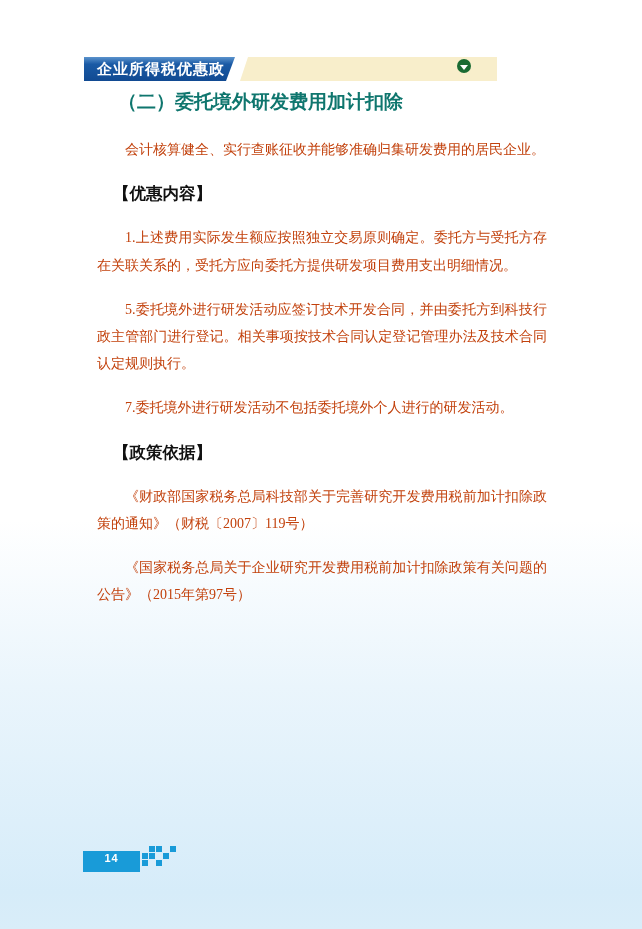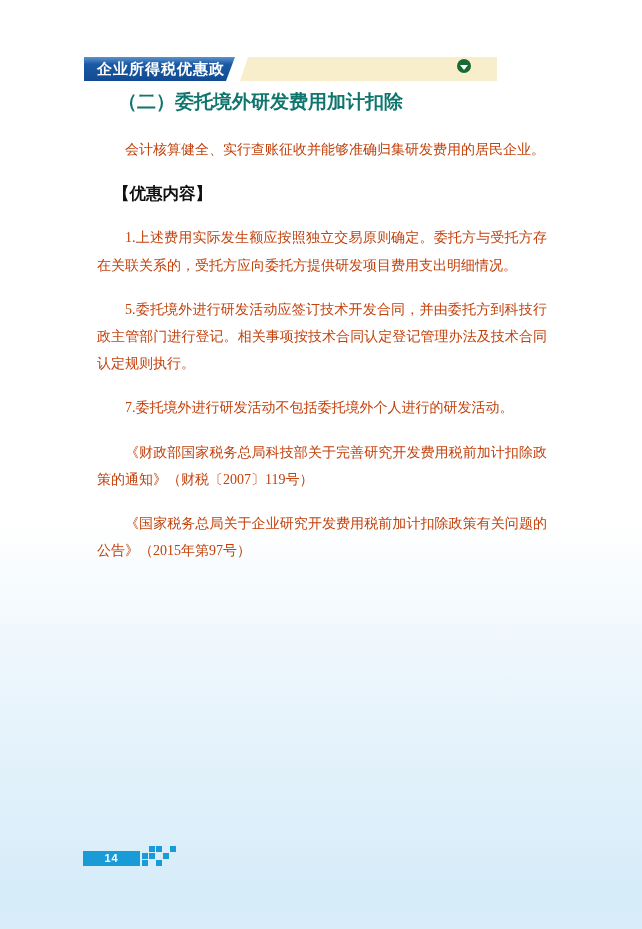--- a/index.html
+++ b/index.html
@@ -49,21 +49,21 @@
     font-family:"Liberation Sans", sans-serif;
     font-size:16.5px;font-weight:bold;line-height:27.2px;color:#111;
   }
   .para{
     margin:17px;padding:0;text-indent:2em;text-align:justify;
     font-size:14px;line-height:27.2px;color:#c2410c;
   }
 
   
   .page-badge{
-    position:absolute;left:83px;top:851px;width:57px;height:15px;
+    position:absolute;left:83px;top:851px;width:57px;height:21px;
     background:#199bd8;color:#fff;text-align:center;
     font-family:"Liberation Sans", sans-serif;font-weight:bold;
     font-size:11px;line-height:15px;letter-spacing:1px;
   }
   .mosaic{position:absolute;left:142px;top:846px;}
 </style>
 </head>
 <body>
 
 <div class="page">
@@ -81,20 +81,21 @@
     <h2 class="section-title">（二）委托境外研发费用加计扣除</h2>
 
     <p class="para">会计核算健全、实行查账征收并能够准确归集研发费用的居民企业。</p>
 
 
     <h3 class="bracket-heading">【优惠内容】</h3>
     <p class="para">1.上述费用实际发生额应按照独立交易原则确定。委托方与受托方存在关联关系的，受托方应向委托方提供研发项目费用支出明细情况。</p>
     <p class="para">5.委托境外进行研发活动应签订技术开发合同，并由委托方到科技行政主管部门进行登记。相关事项按技术合同认定登记管理办法及技术合同认定规则执行。</p>
     <p class="para">7.委托境外进行研发活动不包括委托境外个人进行的研发活动。</p>
 
+    <h3 class="bracket-heading">【政策依据】</h3>
     <p class="para">《财政部国家税务总局科技部关于完善研究开发费用税前加计扣除政策的通知》（财税〔2007〕119号）</p>
     <p class="para">《国家税务总局关于企业研究开发费用税前加计扣除政策有关问题的公告》（2015年第97号）</p>
   </main>
 
   <footer>
     <div class="page-badge">14</div>
     <svg class="mosaic" width="38" height="22" viewBox="0 0 38 22">
       <rect x="7" y="0" width="6" height="6" fill="#199bd8"></rect>
       <rect x="14" y="0" width="6" height="6" fill="#199bd8"></rect>
       <rect x="28" y="0" width="6" height="6" fill="#199bd8"></rect>

